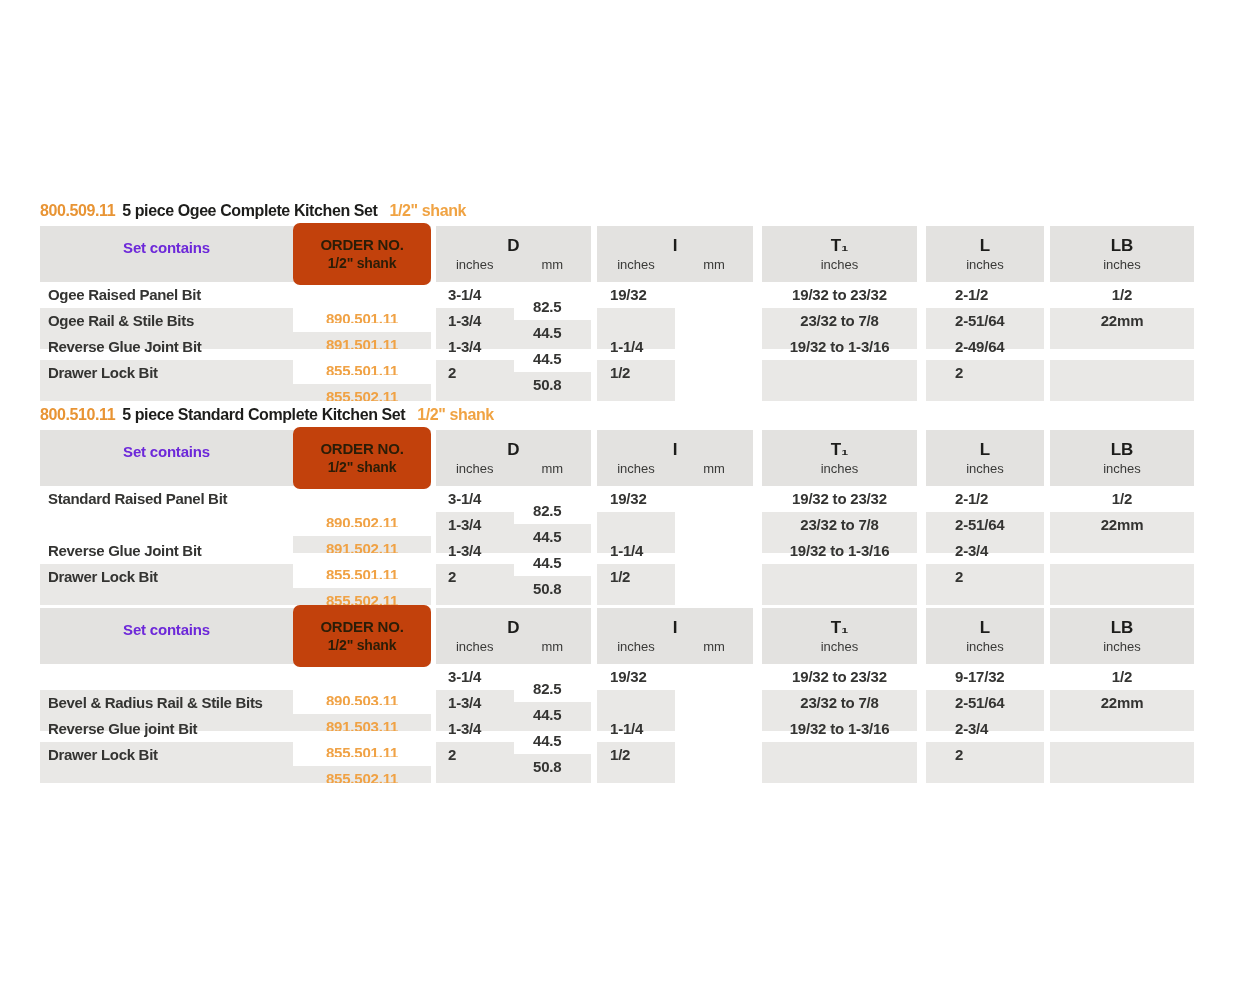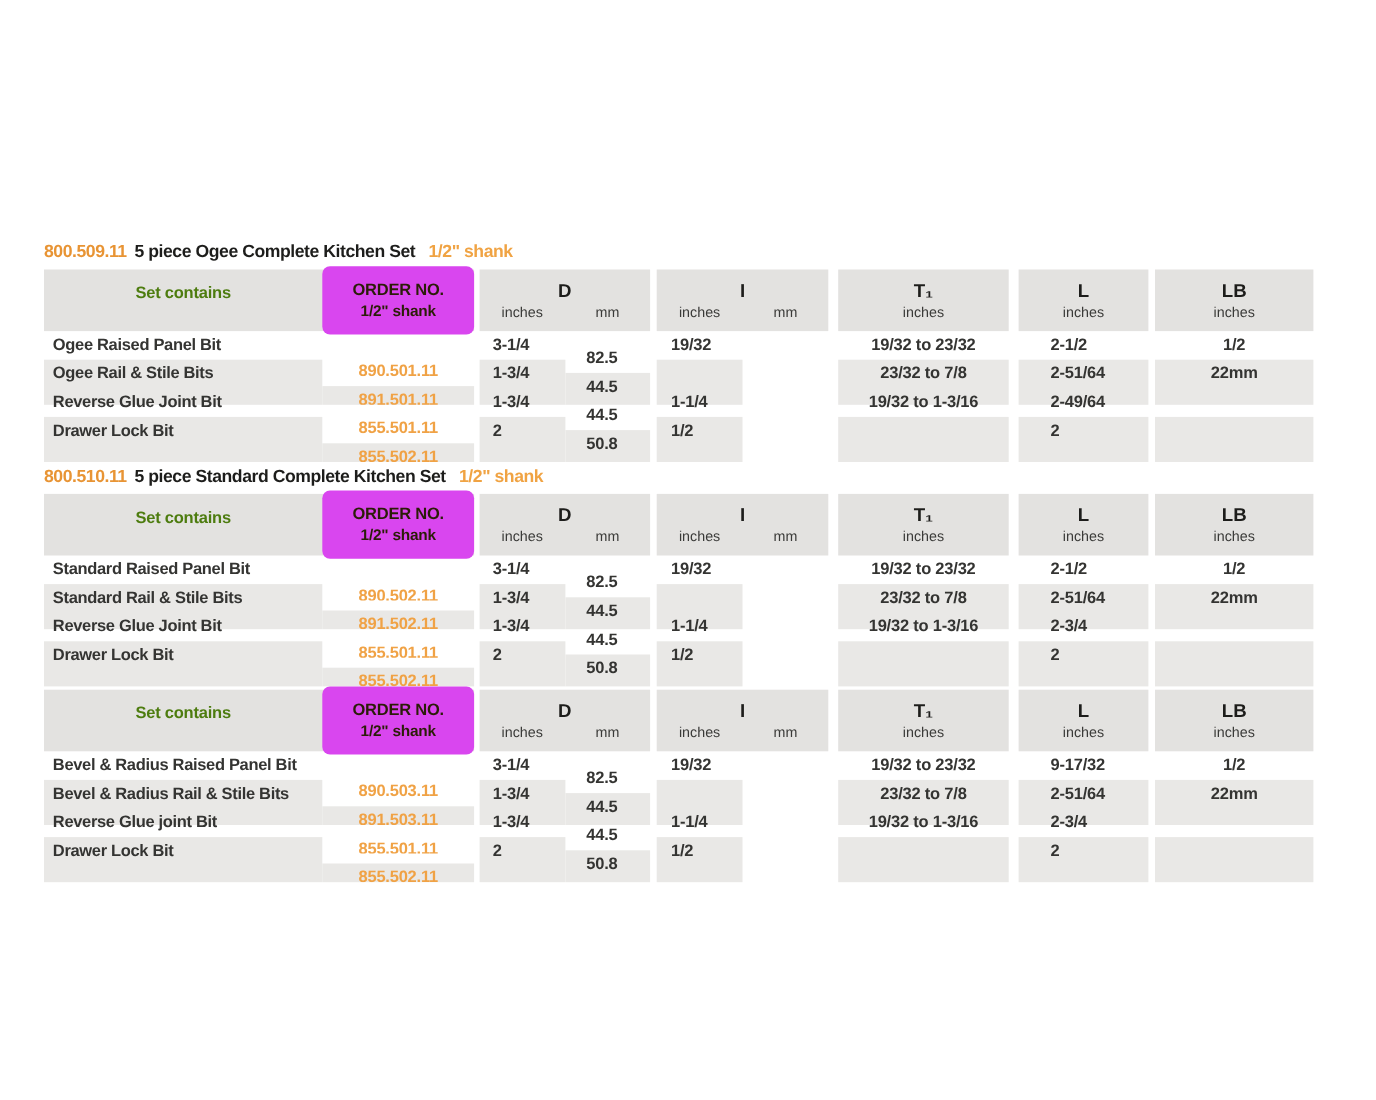--- a/index.html
+++ b/index.html
@@ -11,21 +11,21 @@
   #page {
     position: relative;
     width: 1251px;
     height: 1000px;
     background: #ffffff;
     overflow: hidden;
   }
   #tables-root {
     position: absolute;
     left: 40px;
-    top: 219px;
+    top: 200px;
     width: 1154px;
   }
   .block { margin-bottom: 18px; }
 
   
   .title {
     height: 21px;
     line-height: 21px;
     margin-bottom: 5px;
     font-size: 16px;
@@ -47,31 +47,31 @@
   .thead { position: relative; height: 56px; }
   .thead > * { grid-row: 1; }
   .hband {
     grid-column: 1 / span 2;
     background: #e3e2e0;
     height: 56px;
   }
   .hset {
     grid-column: 1;
     display: flex; align-items: center; justify-content: center;
-    font-size: 15px; font-weight: 700; color: #4d7c0f;
+    font-size: 15px; font-weight: 700; color: #6d28d9;
     letter-spacing: -0.2px;
     height: 42px;
     z-index: 1;
   }
   .orderbox {
     grid-column: 2;
     position: relative;
     top: -3px;
     height: 62px;
-    background: #d946ef;
+    background: #c2410c;
     border-radius: 7px;
     display: flex; flex-direction: column;
     align-items: center; justify-content: center;
     z-index: 2;
     color: #2b1d07;
     font-weight: 700;
     line-height: 1.25;
   }
   .orderbox .l1 { font-size: 15px; letter-spacing: -0.2px; }
   .orderbox .l2 { font-size: 14px; letter-spacing: -0.2px; }
@@ -272,21 +272,20 @@
         <div class="cell c-order">890.502.11</div>
         <div class="cell c-din">3-1/4</div>
         <div class="cell c-dmm">82.5</div>
         <div class="cell c-iin">19/32</div>
         <div class="cell c-imm">15</div>
         <div class="cell c-t1">19/32 to 23/32</div>
         <div class="cell c-l">2-1/2</div>
         <div class="cell c-lb">1/2</div>
       </div>
           <div class="grid row alt">
-        <div class="cell c-name">Standard Rail &amp; Stile Bits</div>
         <div class="cell c-order">891.502.11</div>
         <div class="cell c-din">1-3/4</div>
         <div class="cell c-dmm">44.5</div>
         <div class="cell c-iin"></div>
         <div class="cell c-imm"></div>
         <div class="cell c-t1">23/32 to 7/8</div>
         <div class="cell c-l">2-51/64</div>
         <div class="cell c-lb">22mm</div>
       </div>
           <div class="grid row">
@@ -355,21 +354,20 @@
         <div class="hletter">LB</div>
         <div class="hsubs">
               <span class="hsub">inches</span>
             </div>
       </div>
     </div>
 
     <div class="tbody">
 
     <div class="grid row">
-        <div class="cell c-name">Bevel &amp; Radius Raised Panel Bit</div>
         <div class="cell c-order">890.503.11</div>
         <div class="cell c-din">3-1/4</div>
         <div class="cell c-dmm">82.5</div>
         <div class="cell c-iin">19/32</div>
         <div class="cell c-imm">15</div>
         <div class="cell c-t1">19/32 to 23/32</div>
         <div class="cell c-l">9-17/32</div>
         <div class="cell c-lb">1/2</div>
       </div>
           <div class="grid row alt">

